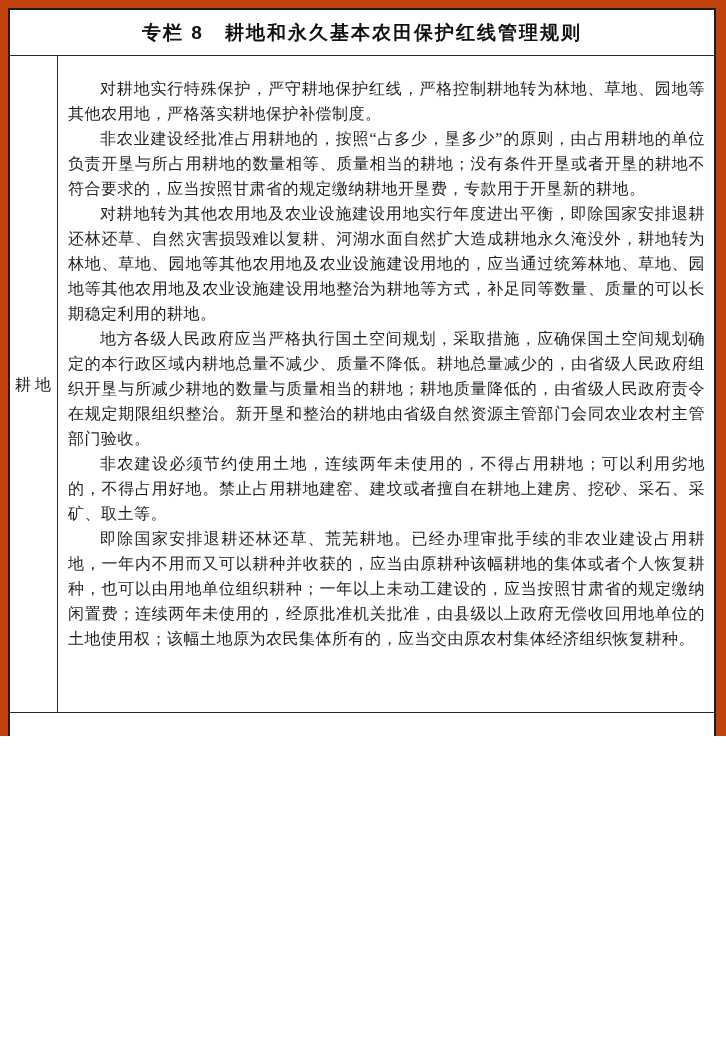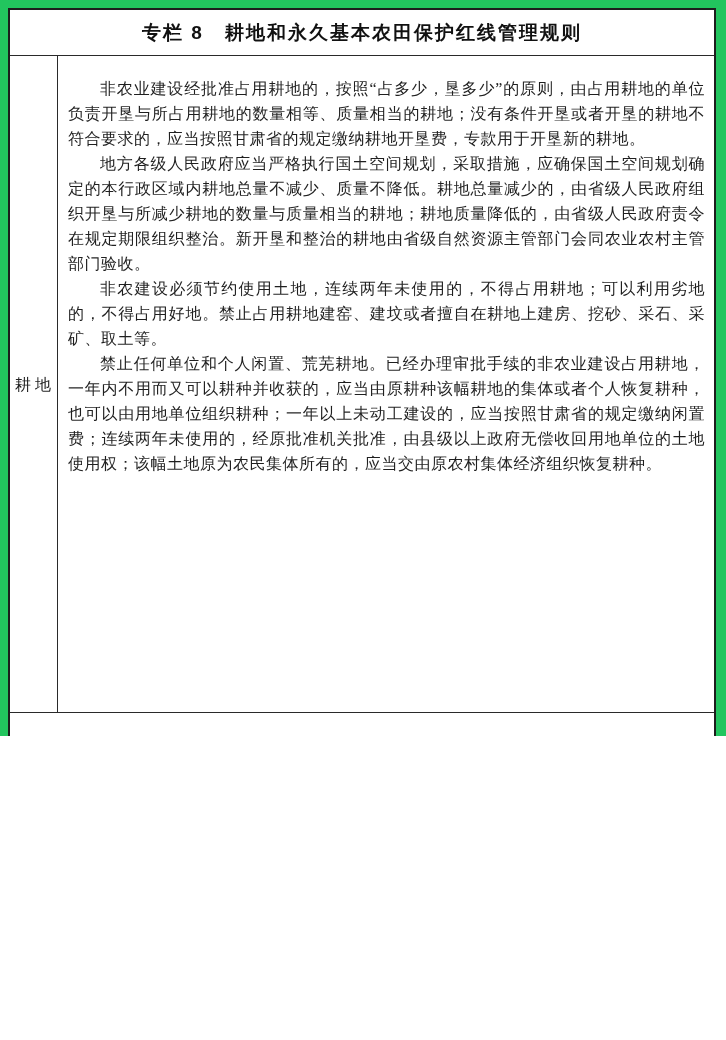--- a/index.html
+++ b/index.html
@@ -4,21 +4,21 @@
 <style>
   html, body {
     margin: 0;
     padding: 0;
     background: #ffffff;
   }
   .page {
     position: relative;
     width: 726px;
     height: 736px;
-    background: #22c55e;
+    background: #c2410c;
     overflow: hidden;
     color: #1f1f1f;
     font-family: "Liberation Serif", "DejaVu Serif", serif;
   }
   .panel {
     position: absolute;
     left: 8px;
     top: 8px;
     width: 708px;
     height: 1024px;
@@ -96,24 +96,26 @@
 <div class="page">
   <div class="panel">
 
     <div class="title-row">专栏 8　耕地和永久基本农田保护红线管理规则</div>
 
     <div class="body-row first">
       <div class="label-cell">
         <span class="label-text">耕地</span>
       </div>
       <div class="content-cell">
+        <p>对耕地实行特殊保护，严守耕地保护红线，严格控制耕地转为林地、草地、园地等其他农用地，严格落实耕地保护补偿制度。</p>
         <p>非农业建设经批准占用耕地的，按照“占多少，垦多少”的原则，由占用耕地的单位负责开垦与所占用耕地的数量相等、质量相当的耕地；没有条件开垦或者开垦的耕地不符合要求的，应当按照甘肃省的规定缴纳耕地开垦费，专款用于开垦新的耕地。</p>
+        <p>对耕地转为其他农用地及农业设施建设用地实行年度进出平衡，即除国家安排退耕还林还草、自然灾害损毁难以复耕、河湖水面自然扩大造成耕地永久淹没外，耕地转为林地、草地、园地等其他农用地及农业设施建设用地的，应当通过统筹林地、草地、园地等其他农用地及农业设施建设用地整治为耕地等方式，补足同等数量、质量的可以长期稳定利用的耕地。</p>
         <p>地方各级人民政府应当严格执行国土空间规划，采取措施，应确保国土空间规划确定的本行政区域内耕地总量不减少、质量不降低。耕地总量减少的，由省级人民政府组织开垦与所减少耕地的数量与质量相当的耕地；耕地质量降低的，由省级人民政府责令在规定期限组织整治。新开垦和整治的耕地由省级自然资源主管部门会同农业农村主管部门验收。</p>
         <p>非农建设必须节约使用土地，连续两年未使用的，不得占用耕地；可以利用劣地的，不得占用好地。禁止占用耕地建窑、建坟或者擅自在耕地上建房、挖砂、采石、采矿、取土等。</p>
-        <p>禁止任何单位和个人闲置、荒芜耕地。已经办理审批手续的非农业建设占用耕地，一年内不用而又可以耕种并收获的，应当由原耕种该幅耕地的集体或者个人恢复耕种，也可以由用地单位组织耕种；一年以上未动工建设的，应当按照甘肃省的规定缴纳闲置费；连续两年未使用的，经原批准机关批准，由县级以上政府无偿收回用地单位的土地使用权；该幅土地原为农民集体所有的，应当交由原农村集体经济组织恢复耕种。</p>
+        <p>即除国家安排退耕还林还草、荒芜耕地。已经办理审批手续的非农业建设占用耕地，一年内不用而又可以耕种并收获的，应当由原耕种该幅耕地的集体或者个人恢复耕种，也可以由用地单位组织耕种；一年以上未动工建设的，应当按照甘肃省的规定缴纳闲置费；连续两年未使用的，经原批准机关批准，由县级以上政府无偿收回用地单位的土地使用权；该幅土地原为农民集体所有的，应当交由原农村集体经济组织恢复耕种。</p>
       </div>
     </div>
 
     <div class="body-row second">
       <div class="content-cell">
       </div>
     </div>
 
   </div>
 </div>

